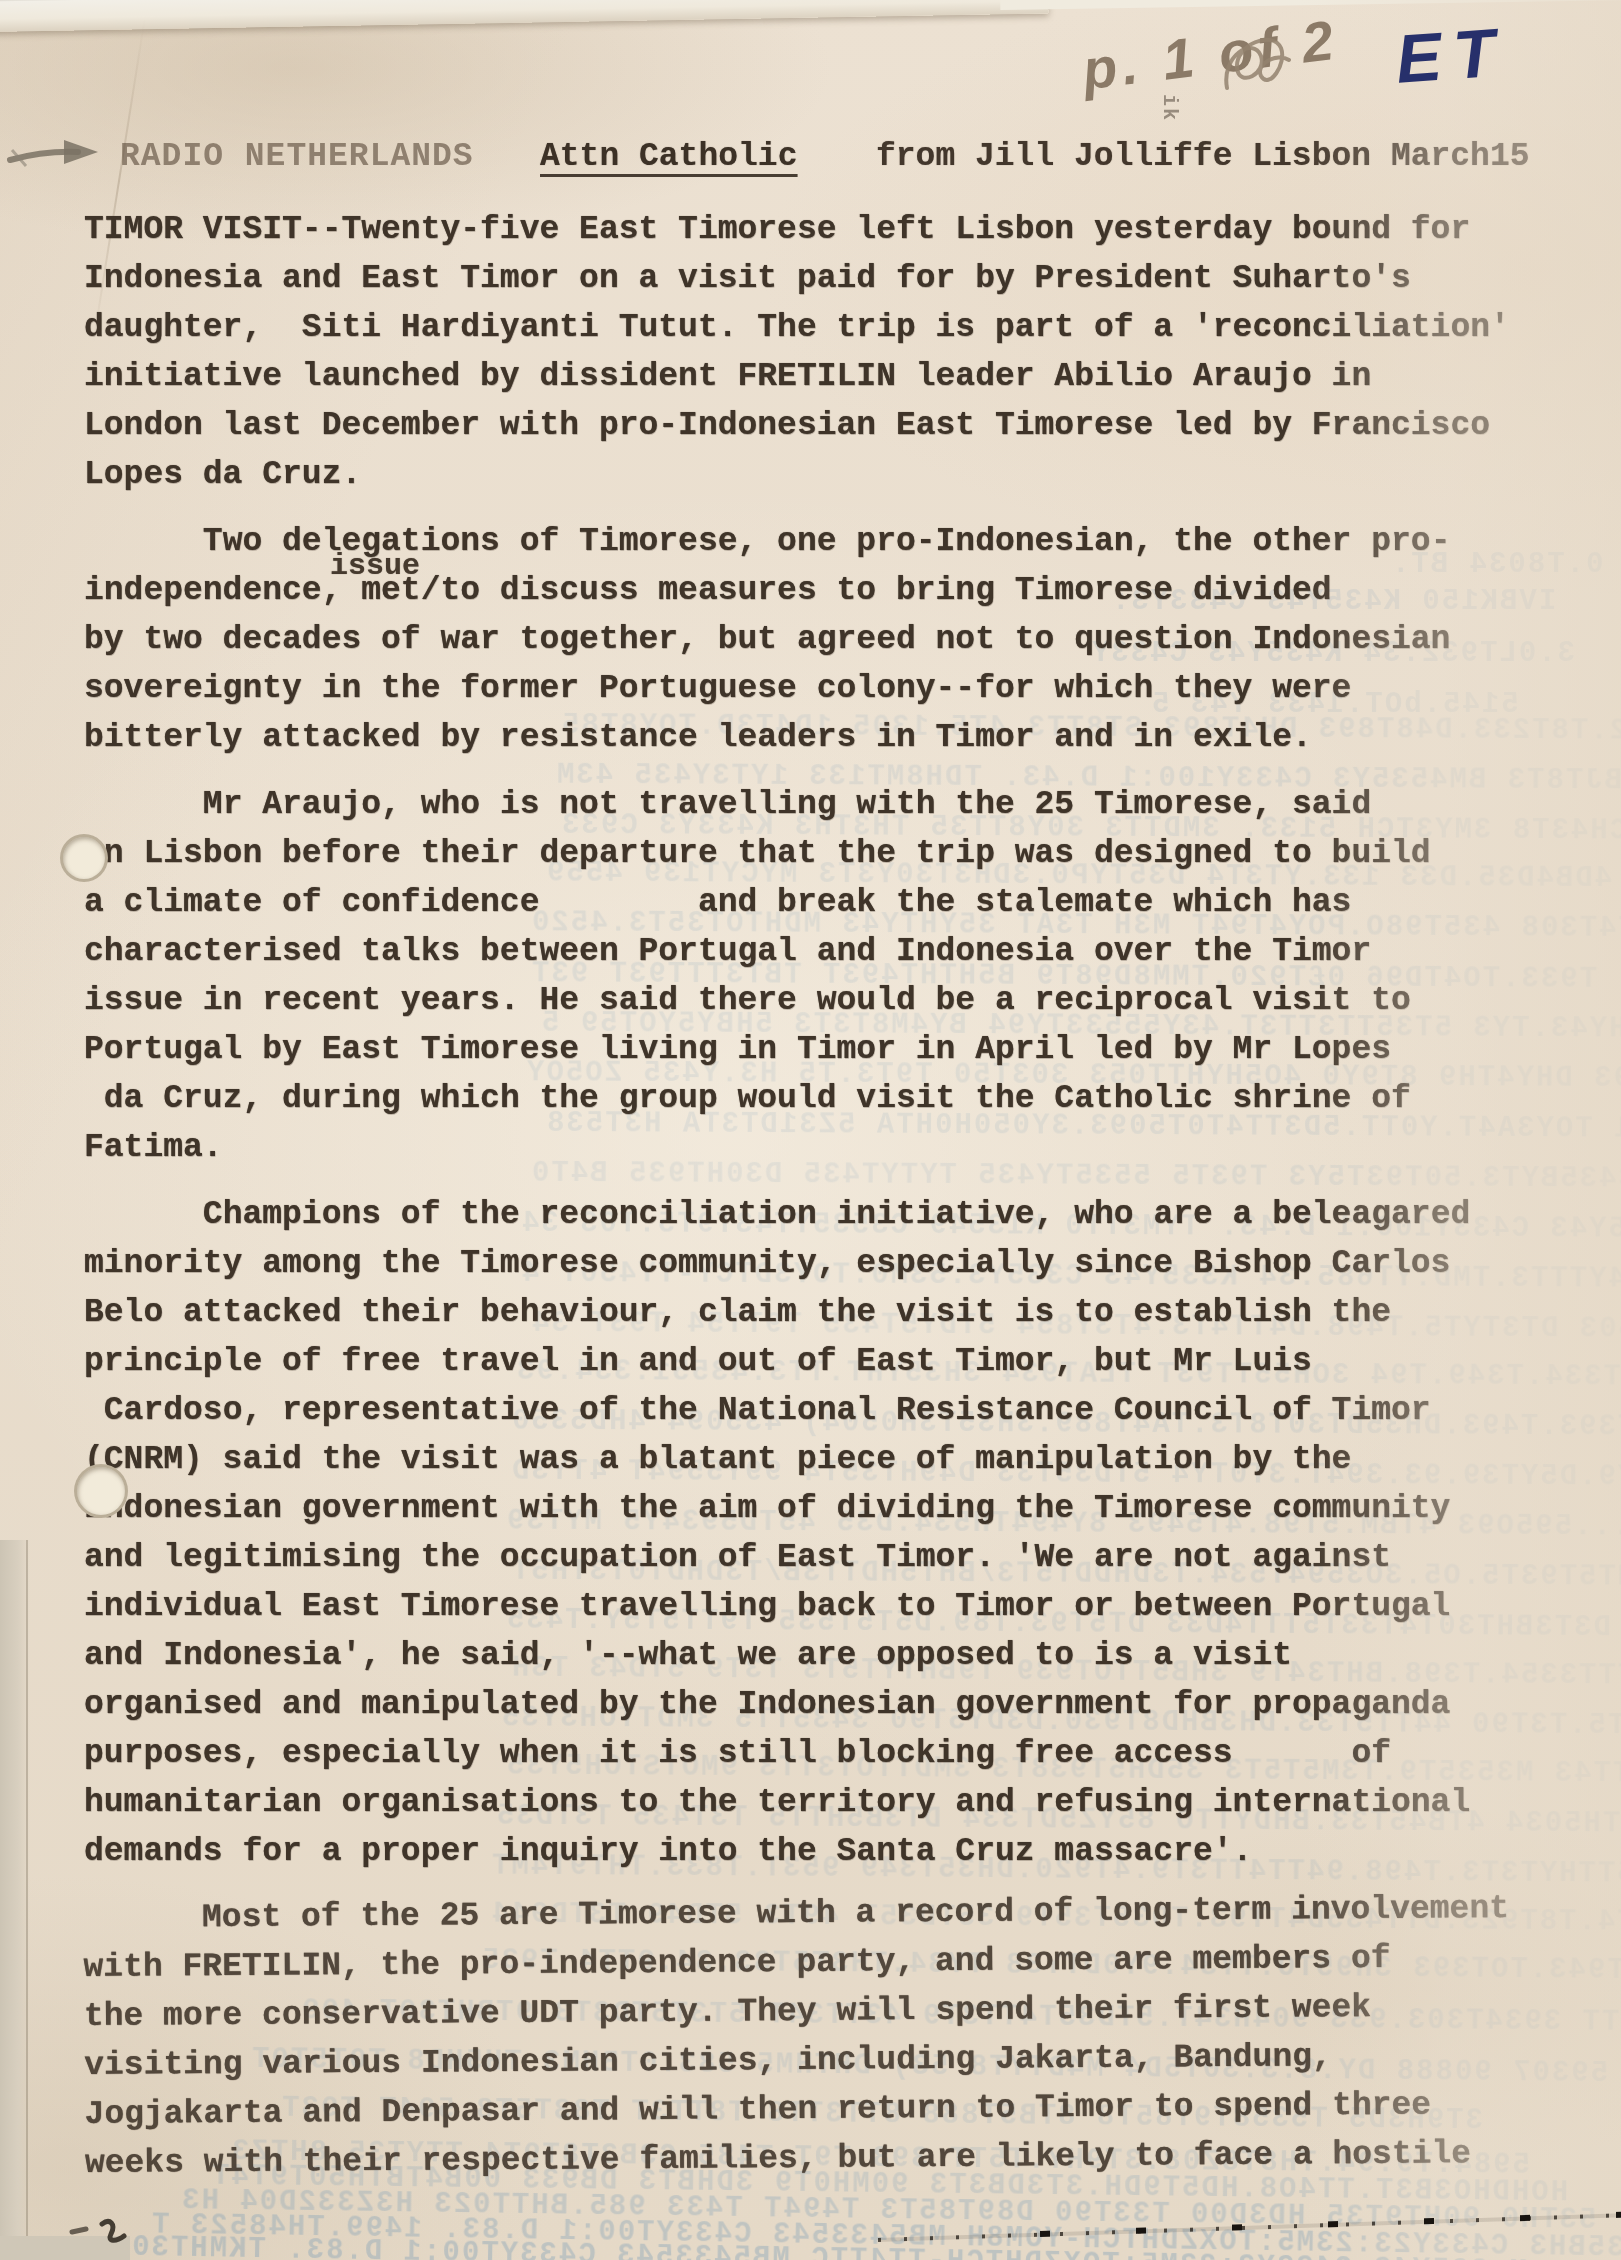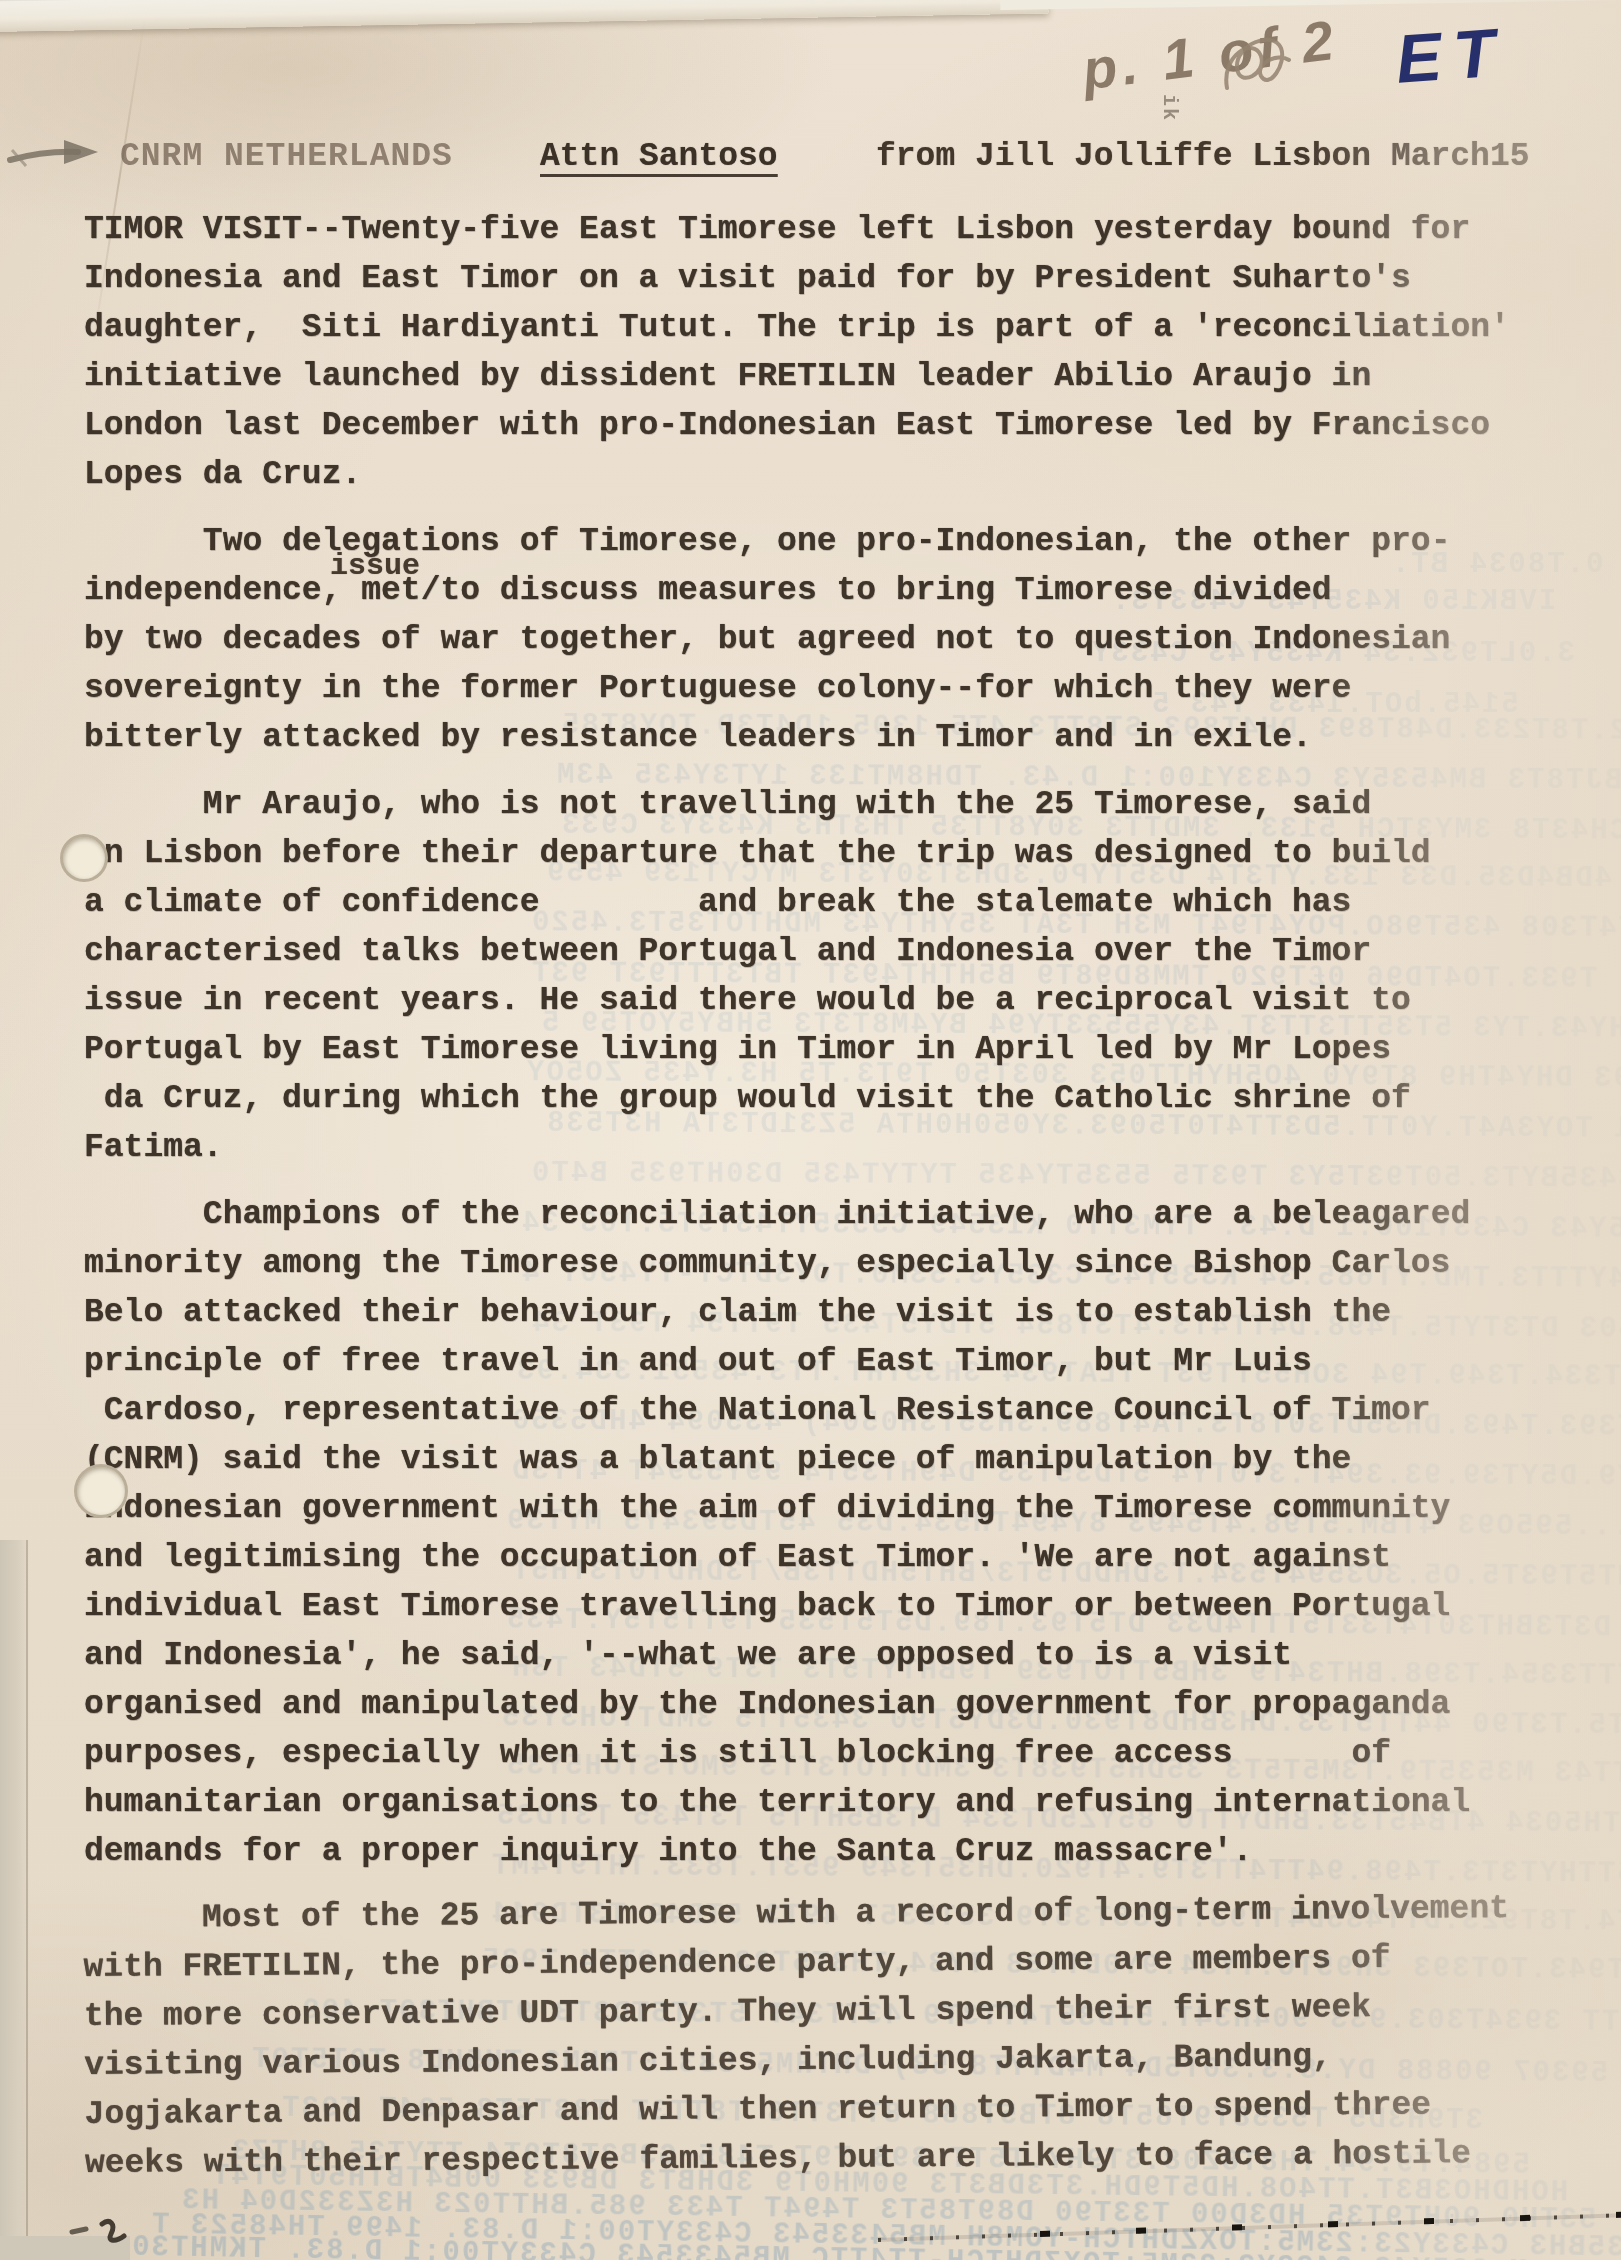--- a/index.html
+++ b/index.html
@@ -117,22 +117,22 @@
       <div class="ghost-line" style="left: 250px; top: 2050px; opacity: 0.15; transform: scaleX(-1) rotate(-0.6deg);">59307 90888 DY.8.3.30T5D4 M4DTYT8 53) DHTHM5 583.0TBHM3 TH5HD8 T0T5T0T</div>
       <div class="ghost-line" style="left: 280px; top: 2098px; opacity: 0.15; transform: scaleX(-1) rotate(-0.6deg);">3T9H3D5 T5358T9T85T8 8TB5T888 8TT3TT8 T8TT3T T83T5T8 594T T93T</div>
       <div class="ghost-line" style="left: 230px; top: 2142px; opacity: 0.16; transform: scaleX(-1) rotate(-0.6deg);">5984.T9.94.TH8T8Z08.3T9HY.T5TT 398.T9T.T485 G3B3T8T9T4 TTYT35.8HTZ3</div>
       <div class="ghost-line" style="left: 210px; top: 2168px; opacity: 0.2; transform: scaleX(-1) rotate(-0.7deg);">HOHDHO3B3T.TT4O8.HD5T9DH.3T3DB3T3 90MH0T9 3DHBT3 DB933 00B4TBTH50T9T4T</div>
       <div class="ghost-line" style="left: 180px; top: 2194px; opacity: 0.26; transform: scaleX(-1) rotate(-0.8deg);">53TH0 90HT9T35 HD3D00 T33T90 D89T85T3 T494T T433 985.BHTT023 H3Z332D04 H3</div>
       <div class="ghost-line" style="left: 150px; top: 2220px; opacity: 0.3; transform: scaleX(-1) rotate(-0.9deg);">35BH3 C433Y23:23M5:TOXZDHTCH-YOM8H MB5433543 C433YT00:1 D.83. 1499.TH48523 T</div>
       <div class="ghost-line" style="left: 130px; top: 2243px; opacity: 0.32; transform: scaleX(-1) rotate(-1deg);">M 835Y43 C433Y3:23M5:TOXZDHTCH-TT4TTC.MB5433543 C433YT00:1 D.83. TKMHT30</div>
     </div>
 
   <div class="header">
-    <span class="org">CNRM NETHERLANDS</span>
-    <span class="attn">Attn Santoso</span>
+    <span class="org">RADIO NETHERLANDS</span>
+    <span class="attn">Attn Catholic</span>
     <span class="byline">from Jill Jolliffe Lisbon March15</span>
   </div>
   <span class="overtype">ik</span>
 
   <div class="body">
     <div class="para">TIMOR VISIT--Twenty-five East Timorese left Lisbon yesterday bound for
 Indonesia and East Timor on a visit paid for by President Suharto's
 daughter,  Siti Hardiyanti Tutut. The trip is part of a 'reconciliation'
 initiative launched by dissident FRETILIN leader Abilio Araujo in
 London last December with pro-Indonesian East Timorese led by Francisco

